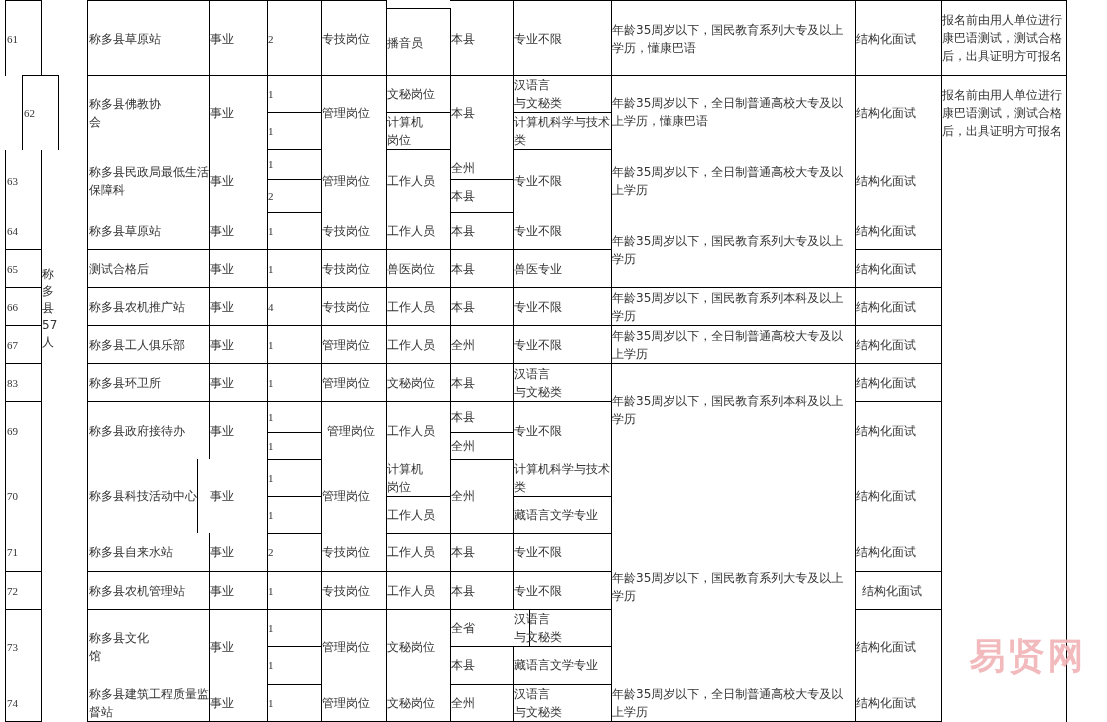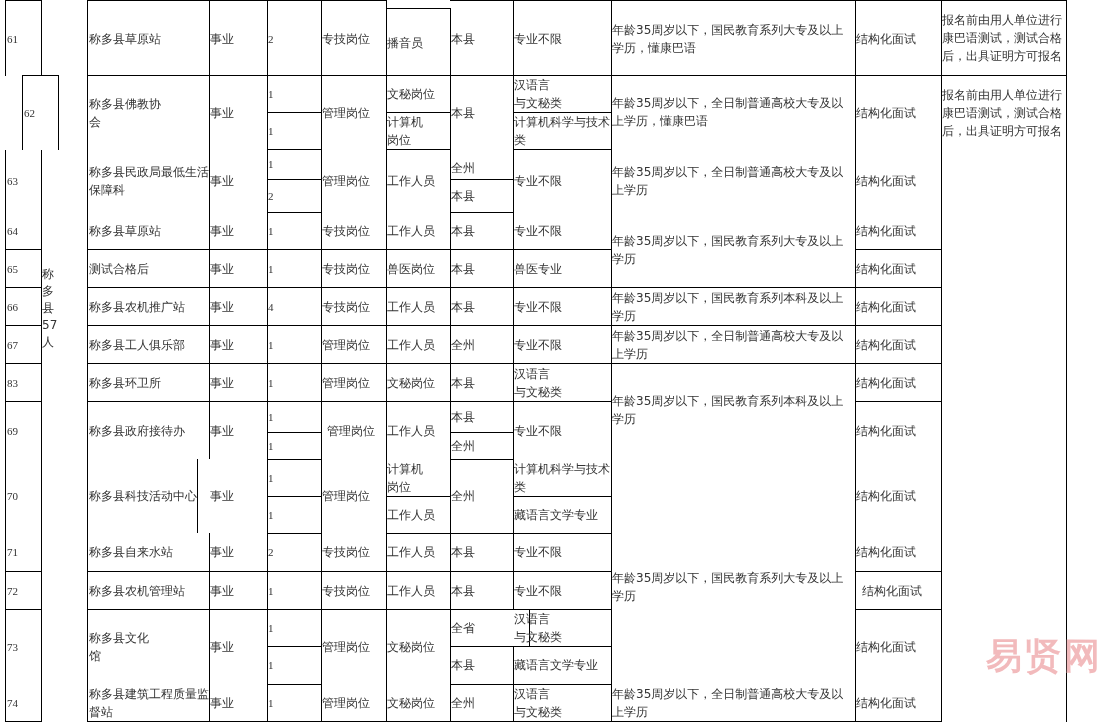--- a/index.html
+++ b/index.html
@@ -9,21 +9,21 @@
        padding:0 0 0 1px; line-height:18px; white-space:pre-line; overflow:hidden; }
   .bt { border-top:1px solid #000; }
   .bb { border-bottom:1px solid #000; }
   .bl { border-left:1px solid #000; }
   .br { border-right:1px solid #000; }
   .num { font-family:Liberation Serif, serif; font-size:11px; }
   .top { align-items:flex-start; padding-top:3px; }
   .group { align-items:flex-start; padding-top:266px; line-height:17px; }
   .wm { position:absolute; left:953px; top:636px; width:150px; color:#f1b3b5; font-weight:bold;
         text-align:center; pointer-events:none; opacity:0.9; }
-  .wm .cn { font-size:36px; letter-spacing:3px; line-height:40px;text-align:right; }
+  .wm .cn { font-size:36px; letter-spacing:3px; line-height:40px; }
   .wm .en { font-size:26px; line-height:28px; font-family:"Liberation Sans",sans-serif; }
 </style>
 </head>
 <body>
 
 <div class="c num bl bt br" style="left:5px;top:0;width:37px;height:76px">61</div>
 <div class="c num bl bt br" style="left:22px;top:75px;width:37px;height:75px">62</div>
 <div class="c num bl br" style="left:5px;top:150px;width:37px;height:62px">63</div>
 <div class="c num bl br" style="left:5px;top:212px;width:37px;height:37px">64</div>
 <div class="c num bl bt br" style="left:5px;top:249px;width:37px;height:38px">65</div>

